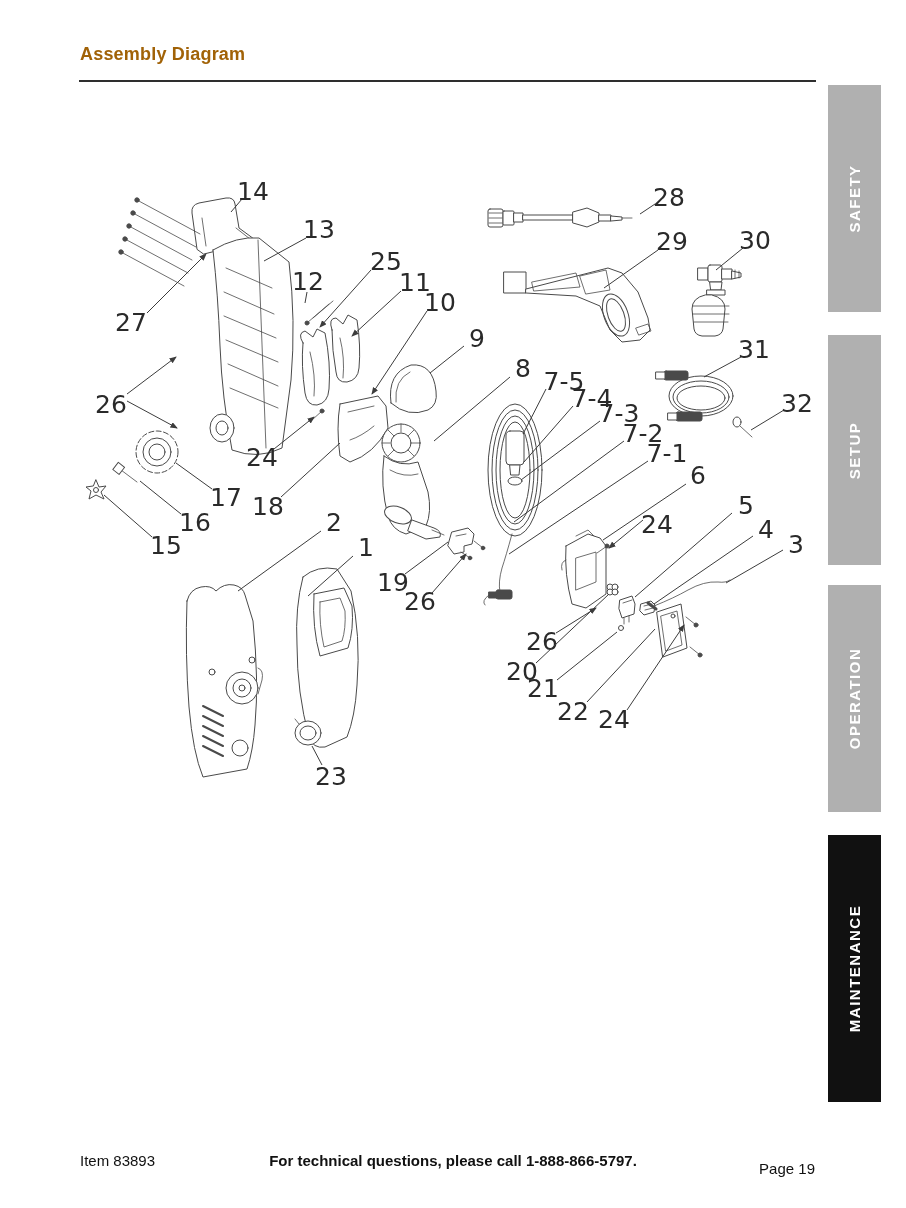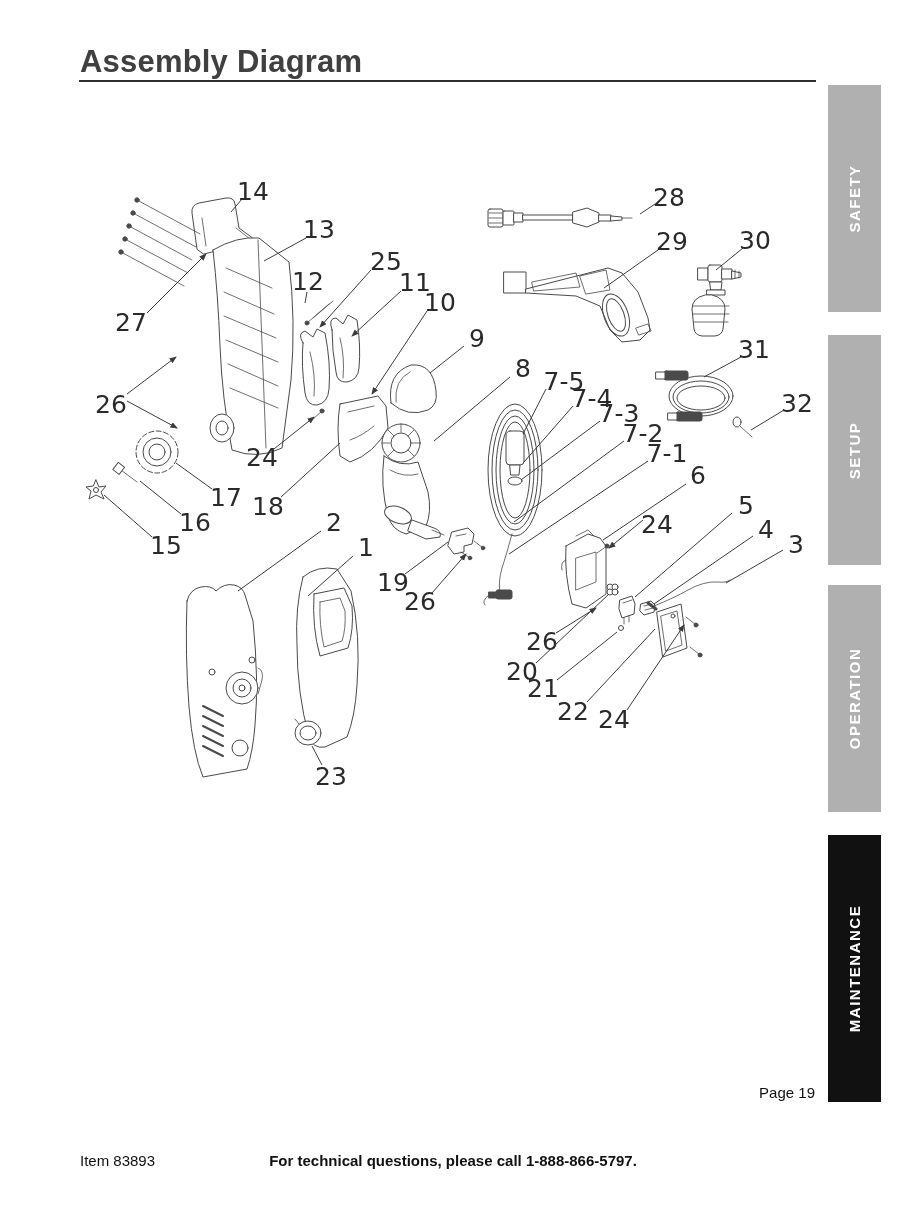--- a/index.html
+++ b/index.html
@@ -1,38 +1,38 @@
 <!DOCTYPE html>
 <html><head>
 <meta charset="utf-8">
 <style>
   html,body{margin:0;padding:0;}
   body{
     width:906px;height:1208px;position:relative;background:#ffffff;
     font-family:"Liberation Sans",sans-serif;overflow:hidden;
   }
   .page-title{
-    position:absolute;left:80px;top:44px;font-size:31px;font-weight:bold;
-    color:#404040;letter-spacing:0.2px;
+    position:absolute;left:80px;top:44px;font-size:18px;font-weight:bold;
+    color:#a16207;letter-spacing:0.2px;
   }
   .title-rule{position:absolute;left:79px;top:80px;width:737px;height:2px;background:#2e2e2e;}
   
   .tab{position:absolute;left:828px;width:53px;display:flex;align-items:center;justify-content:center;}
   .tab span{
     transform:rotate(-90deg);white-space:nowrap;color:#ffffff;font-weight:bold;
     font-size:15px;letter-spacing:1.5px;font-family:"Liberation Sans",sans-serif;
   }
   #tab-safety{top:85px;height:227px;}
   #tab-setup{top:335px;height:230px;}
   #tab-operation{top:585px;height:227px;}
   #tab-maintenance{top:835px;height:267px;}
   
   .footer-left{position:absolute;left:80px;top:1152px;font-size:15px;color:#111;}
   .footer-center{position:absolute;left:0;top:1152px;width:906px;text-align:center;font-size:15px;font-weight:bold;color:#111;}
-  .footer-right{position:absolute;right:91px;top:1084px;font-size:15px;color:#111;text-align:center;}
+  .footer-right{position:absolute;right:91px;top:1160px;font-size:15px;color:#111;text-align:center;}
   
   #diagram-svg{position:absolute;left:0;top:0;}
   .callout{
     font-family:"DejaVu Sans",sans-serif;font-size:25px;fill:#2a2a2a;
     text-anchor:middle;
   }
   .leader{stroke:#3c3c3c;stroke-width:1;}
   #parts{stroke:#4a4a4a;fill:#ffffff;stroke-width:1;stroke-linejoin:round;stroke-linecap:round;}
   #parts .nofill{fill:none;}
   #parts .thin{stroke-width:0.8;fill:none;}

